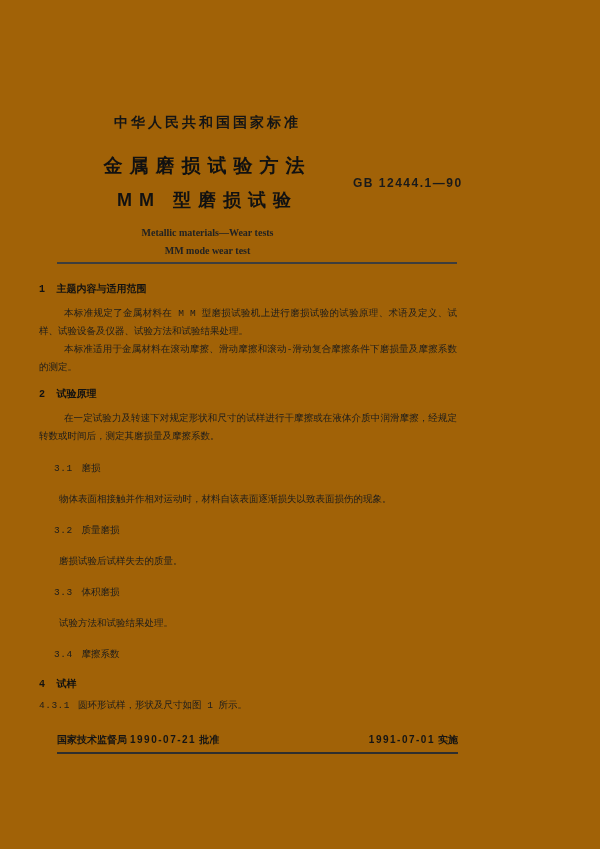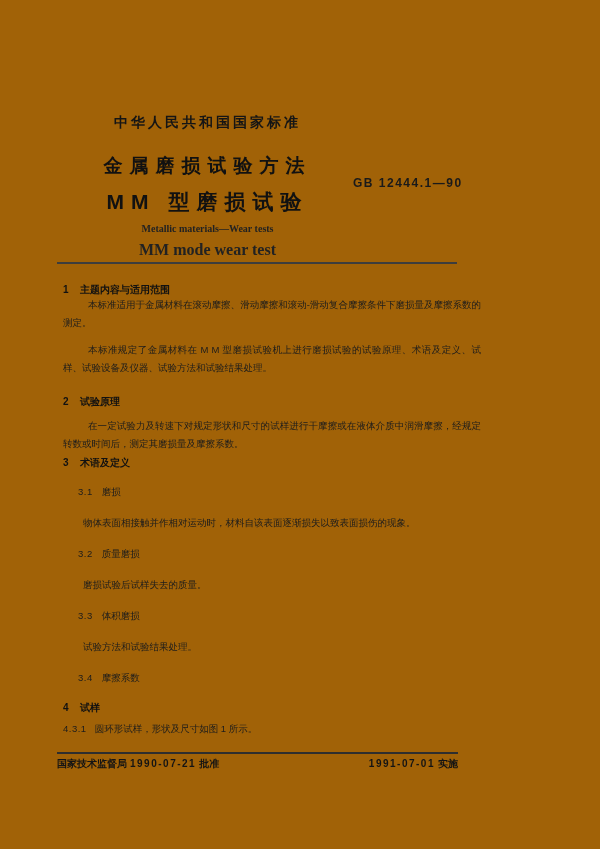--- a/index.html
+++ b/index.html
@@ -34,35 +34,35 @@
   }
   .title-line1 {
     margin-top: 21px;
     font-size: 19px;
     font-weight: bold;
     letter-spacing: 7px;
     color: #111;
   }
   .title-line2 {
     margin-top: 9px;
-    font-size: 21px;
+    font-size: 18px;
     font-weight: bold;
     letter-spacing: 7px;
     color: #111;
   }
   .eng-line1 {
-    margin-top: 7px;
+    margin-top: 15px;
     font-size: 10px;
     font-weight: bold;
     font-family: "Liberation Serif", "DejaVu Serif", serif;
     color: #222;
   }
   .eng-line2 {
     margin-top: 7px;
-    font-size: 16px;
+    font-size: 10px;
     font-weight: bold;
     font-family: "Liberation Serif", "DejaVu Serif", serif;
     color: #222;
   }
   .gb-number {
     position: absolute;
     top: 176px;
     left: 353px;
     font-size: 12px;
     font-weight: bold;
@@ -76,38 +76,39 @@
     left: 57px;
     width: 400px;
     height: 2px;
     background: #3d3d3d;
   }
 
   
   .doc-body {
     position: absolute;
     top: 276px;
-    left: 63px;
+    left: 39px;
     width: 418px;
     font-size: 9.5px;
     color: #1c1c1c;
+    font-family: Liberation Mono, monospace;
   }
   .sec-heading {
     font-size: 10px;
     font-weight: bold;
     color: #111;
     line-height: 13px;
   }
   .sec-heading .sec-num {
     display: inline-block;
     margin-right: 11px;
     letter-spacing: 0.5px;
   }
   .sec1-heading { margin-top: 7px; }
-  .sec2-heading { margin-top: 18px; }
+  .sec2-heading { margin-top: 11px; }
   .sec3-heading { margin-top: 3px; }
   .sec4-heading { margin-top: 9px; }
 
   .para {
     margin: 0;
     text-align: justify;
     text-indent: 25px;
     line-height: 18px;
   }
   .para-first { margin-top: 9px; }
@@ -142,21 +143,21 @@
   .footer-rule {
     position: absolute;
     top: 752px;
     left: 57px;
     width: 401px;
     height: 2px;
     background: #2e2e2e;
   }
   .page-footer {
     position: absolute;
-    top: 757px;
+    top: 733px;
     left: 57px;
     width: 401px;
     display: flex;
     justify-content: space-between;
     font-size: 10px;
     font-weight: bold;
     color: #141414;
   }
   .footer-date {
     letter-spacing: 1.5px;
@@ -178,31 +179,28 @@
 
   <div class="gb-number">GB 12444.1—90</div>
 
   <div class="header-rule"></div>
 
   <div class="doc-body">
 
     <div class="sec-heading sec1-heading">
       <span class="sec-num">1</span><span>主题内容与适用范围</span>
     </div>
+    <p class="para para-first">本标准规定了金属材料在 M M 型磨损试验机上进行磨损试验的试验原理、术语及定义、试样、试验设备及仪器、试验方法和试验结果处理。</p>
     <p class="para">本标准适用于金属材料在滚动摩擦、滑动摩擦和滚动-滑动复合摩擦条件下磨损量及摩擦系数的测定。</p>
-    <p class="para para-first">本标准规定了金属材料在 M M 型磨损试验机上进行磨损试验的试验原理、术语及定义、试样、试验设备及仪器、试验方法和试验结果处理。</p>
 
     <div class="sec-heading sec2-heading">
       <span class="sec-num">2</span><span>试验原理</span>
     </div>
     <p class="para para-first">在一定试验力及转速下对规定形状和尺寸的试样进行干摩擦或在液体介质中润滑摩擦，经规定转数或时间后，测定其磨损量及摩擦系数。</p>
 
-    <div class="sec-heading sec3-heading">
-      <span class="sec-num">3</span><span>术语及定义</span>
-    </div>
     <div class="terms-list">
       <div class="term-row">
         <span class="item-num">3.1</span><span>磨损</span>
       </div>
       <div class="term-def">物体表面相接触并作相对运动时，材料自该表面逐渐损失以致表面损伤的现象。</div>
       <div class="term-row">
         <span class="item-num">3.2</span><span>质量磨损</span>
       </div>
       <div class="term-def">磨损试验后试样失去的质量。</div>
       <div class="term-row">

